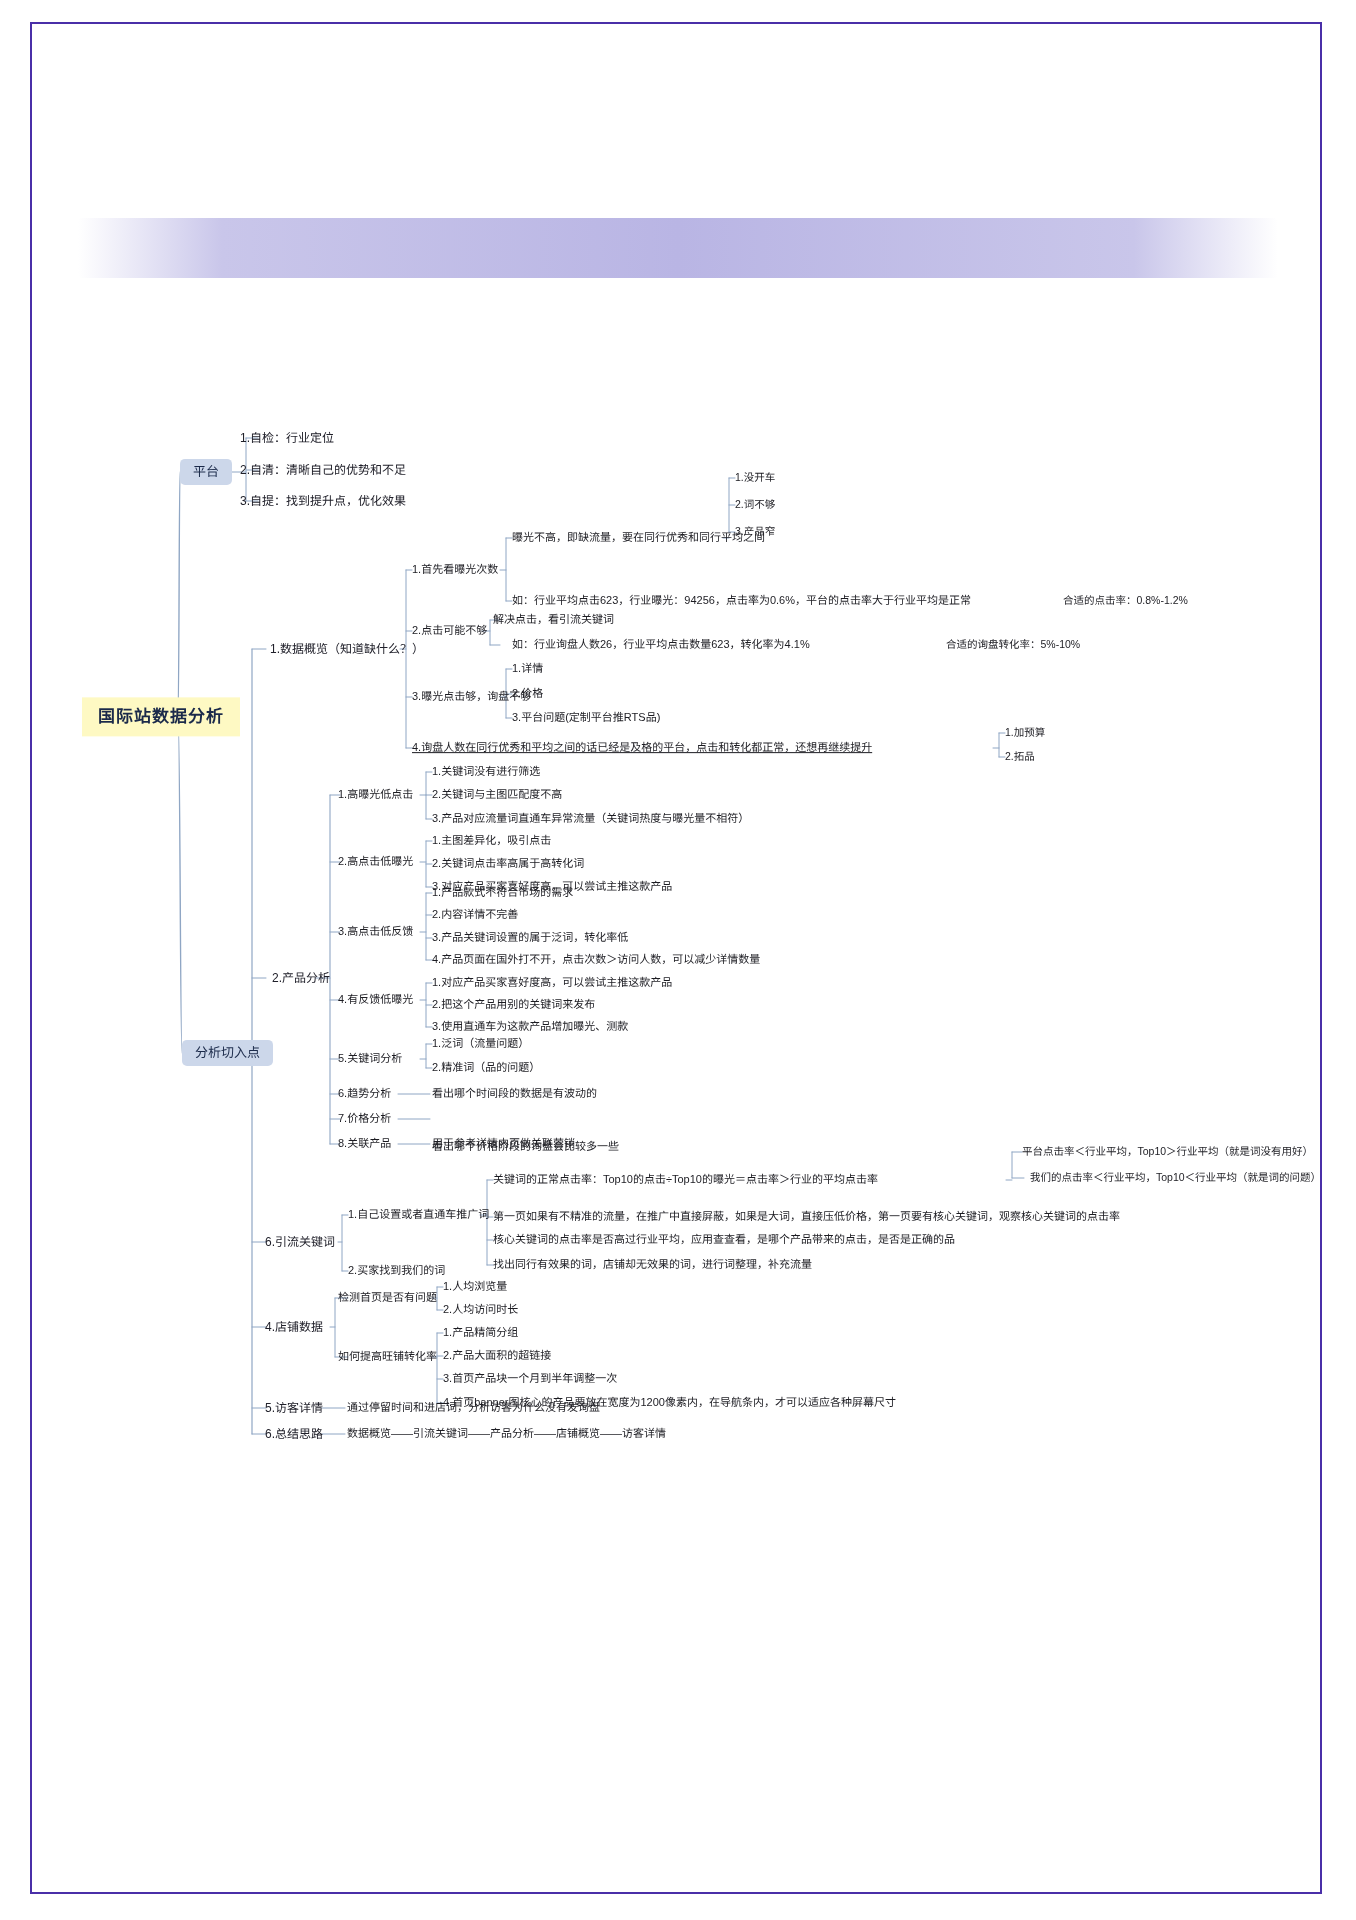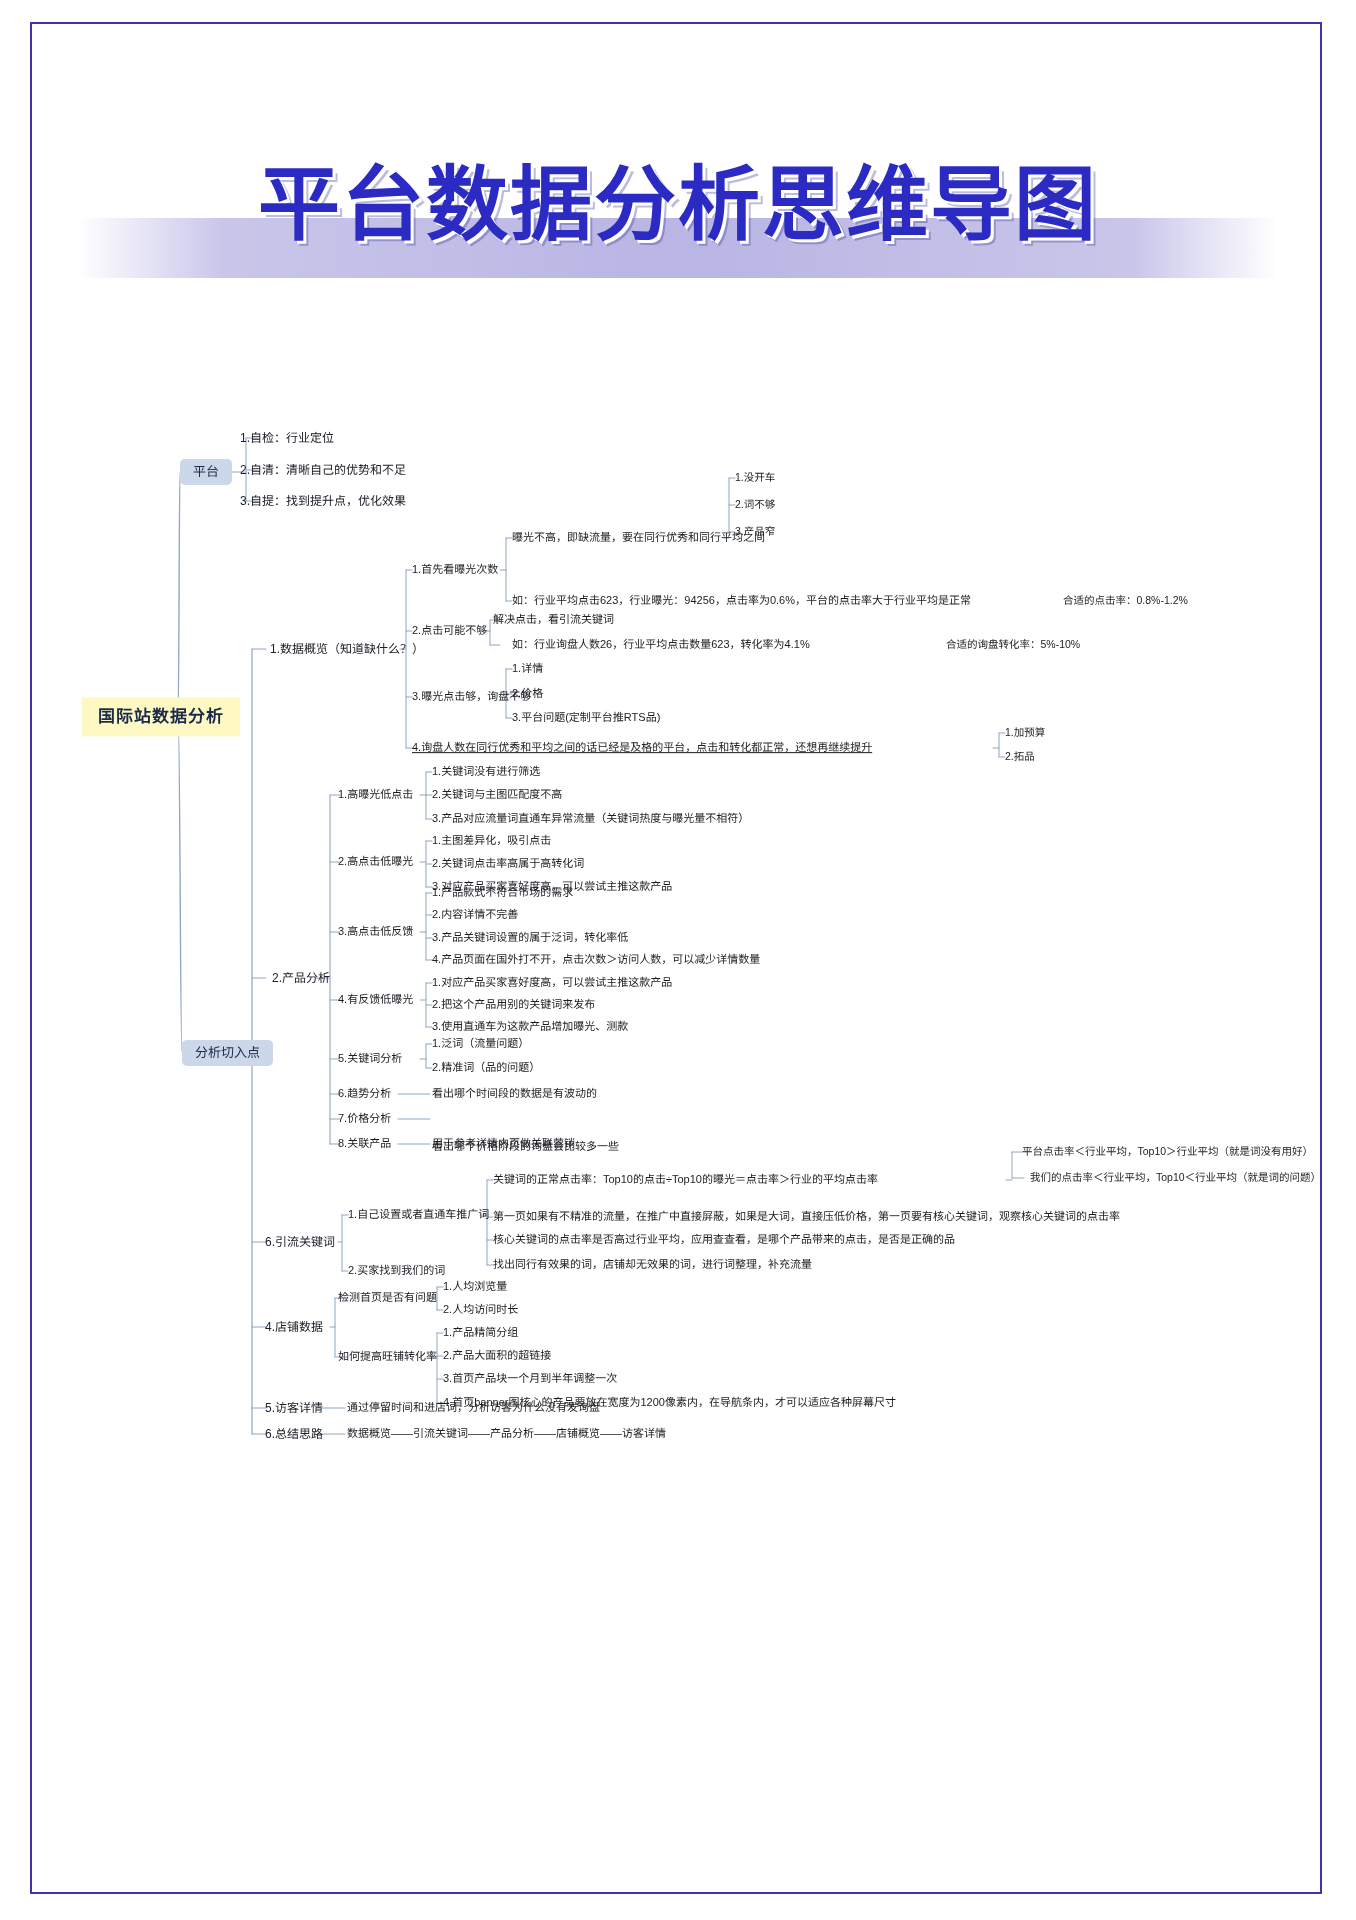--- a/index.html
+++ b/index.html
@@ -83,21 +83,20 @@
     font-size:10.5px;
   }
 </style>
 </head>
 <body>
 
 <div class="page-border"></div>
 
 <div class="title-wrap">
   <div class="title-band"></div>
-  <div class="title-text">平台数据分析思维导图</div>
 </div>
 
 <div id="map">
   <svg id="links">
       <path d="M 178 717 C 179.1 717, 179.1 472, 180 472" fill="none" stroke="#8fa6c4" stroke-width="1.4" stroke-linecap="round"></path>
       <path d="M 178 717 C 180.2 717, 180.2 1053, 182 1053" fill="none" stroke="#8fa6c4" stroke-width="1.4" stroke-linecap="round"></path>
       <path d="M 246 438 L 246 501" fill="none" stroke="#8fa6c4" stroke-width="1" stroke-linecap="round"></path>
       <path d="M 232 472 L 246 472" fill="none" stroke="#8fa6c4" stroke-width="1" stroke-linecap="round"></path>
       <path d="M 246 438 L 258 438" fill="none" stroke="#8fa6c4" stroke-width="1" stroke-linecap="round"></path>
       <path d="M 246 470 L 258 470" fill="none" stroke="#8fa6c4" stroke-width="1" stroke-linecap="round"></path>

